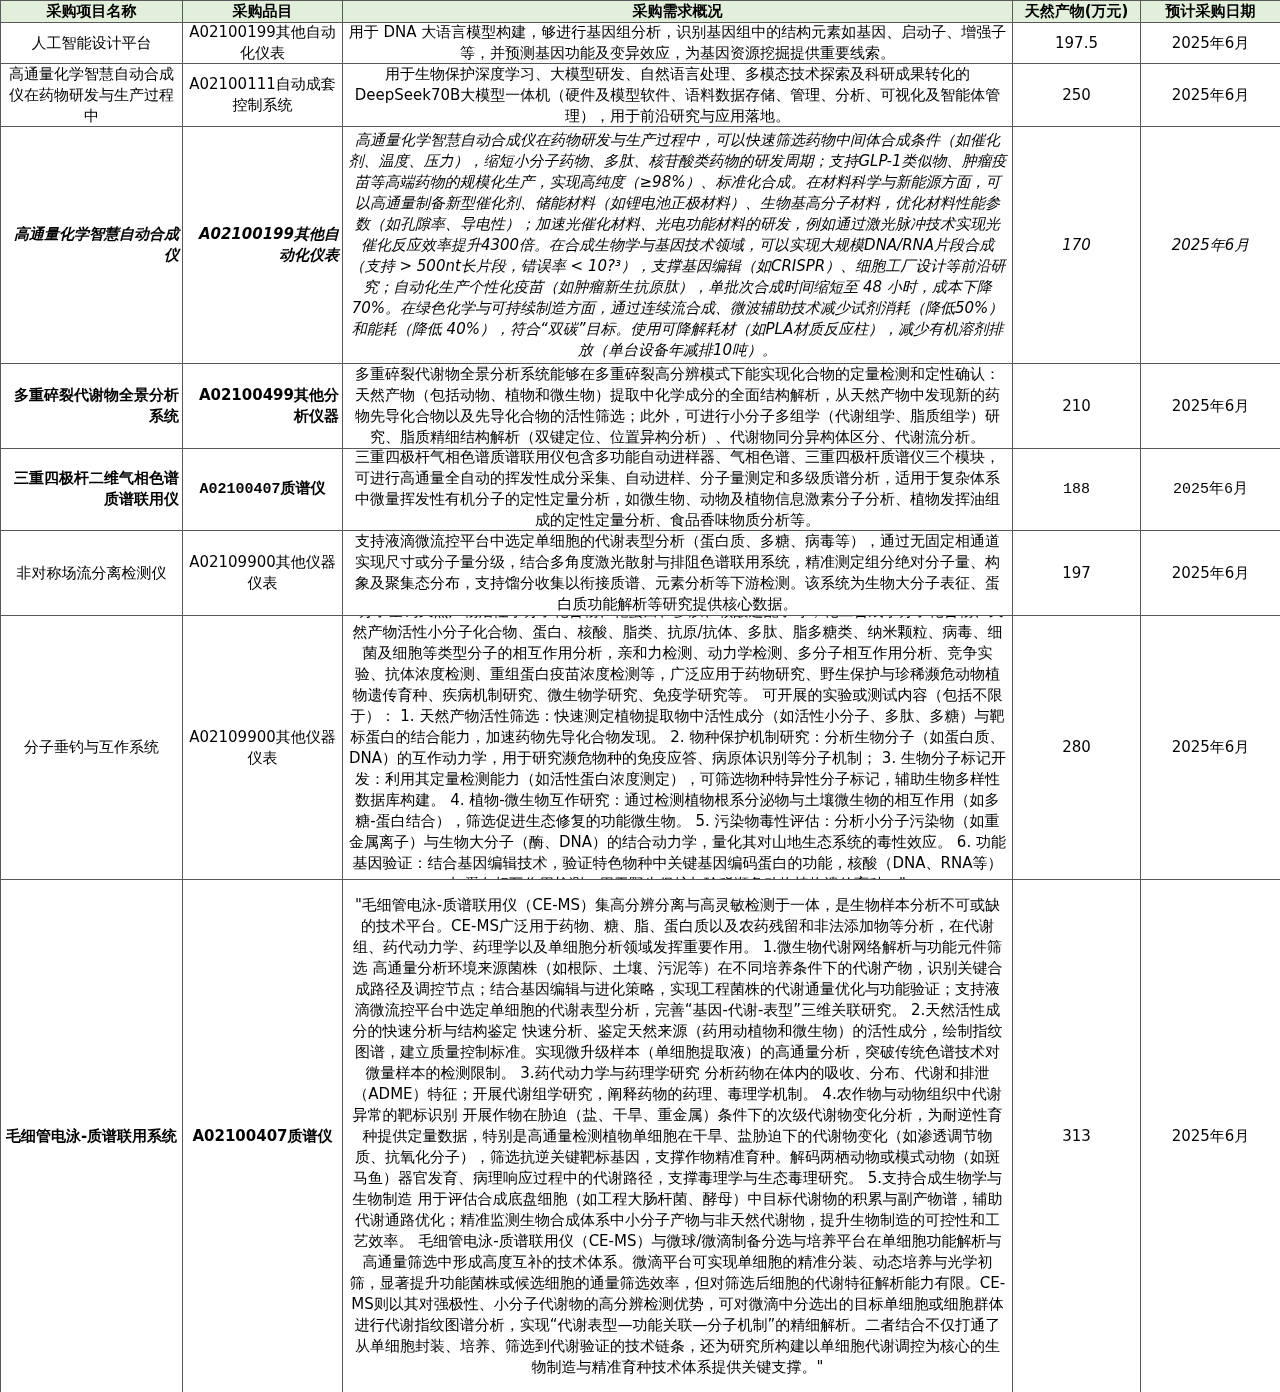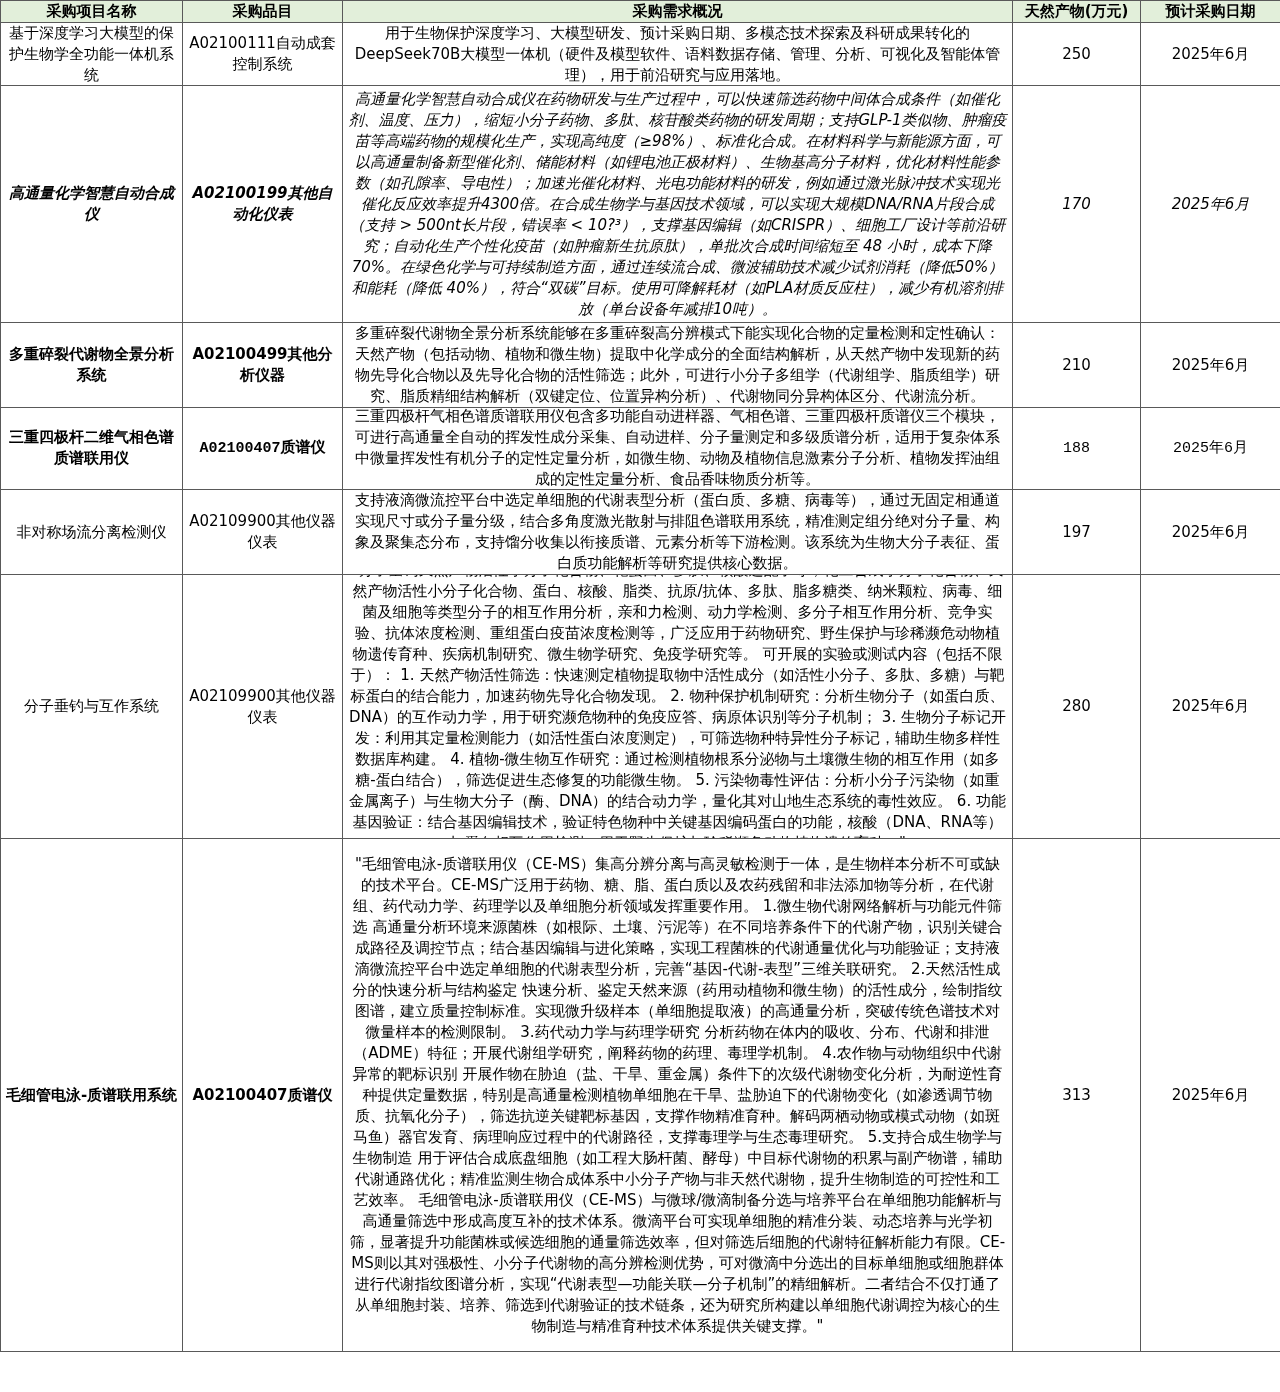--- a/index.html
+++ b/index.html
@@ -26,21 +26,21 @@
   .req .cw { padding: 0 5px; }
   .hHdr { height: 21px; }
   .hA { height: 40px; }
   .hB { height: 62px; }
   .hC { height: 236px; font-style: italic; }
   .hD { height: 84px; }
   .hE { height: 81px; font-family: Liberation Mono, monospace; }
   .hF { height: 84px; }
   .hG { height: 263px; }
   .hH { height: 512px; }
-  .emph { font-weight: bold; }
+  .emph { font-weight: bold; text-align: right; }
 </style>
 </head>
 <body>
 
 <table class="t">
   <colgroup>
     <col style="width:182px">
     <col style="width:160px">
     <col style="width:670px">
     <col style="width:128px">
@@ -61,27 +61,44 @@
           <div class="cw hHdr">天然产物(万元)</div>
         </th>
       <th>
           <div class="cw hHdr">预计采购日期</div>
         </th>
     </tr>
   </thead>
   <tbody>
     <tr>
       <td>
-          <div class="cw hB">基于深度学习大模型的保护生物学全功能一体机系统</div>
+          <div class="cw hA">人工智能设计平台</div>
+        </td>
+      <td>
+          <div class="cw hA">A02100199其他自动化仪表</div>
+        </td>
+      <td class="req">
+          <div class="cw hA">用于 DNA 大语言模型构建，够进行基因组分析，识别基因组中的结构元素如基因、启动子、增强子等，并预测基因功能及变异效应，为基因资源挖掘提供重要线索。</div>
+        </td>
+      <td>
+          <div class="cw hA">197.5</div>
+        </td>
+      <td>
+          <div class="cw hA">2025年6月</div>
+        </td>
+    </tr>
+    <tr>
+      <td>
+          <div class="cw hB">高通量化学智慧自动合成仪在药物研发与生产过程中</div>
         </td>
       <td>
           <div class="cw hB">A02100111自动成套控制系统</div>
         </td>
       <td class="req">
-          <div class="cw hB">用于生物保护深度学习、大模型研发、预计采购日期、多模态技术探索及科研成果转化的DeepSeek70B大模型一体机（硬件及模型软件、语料数据存储、管理、分析、可视化及智能体管理），用于前沿研究与应用落地。</div>
+          <div class="cw hB">用于生物保护深度学习、大模型研发、自然语言处理、多模态技术探索及科研成果转化的DeepSeek70B大模型一体机（硬件及模型软件、语料数据存储、管理、分析、可视化及智能体管理），用于前沿研究与应用落地。</div>
         </td>
       <td>
           <div class="cw hB">250</div>
         </td>
       <td>
           <div class="cw hB">2025年6月</div>
         </td>
     </tr>
     <tr>
       <td>

